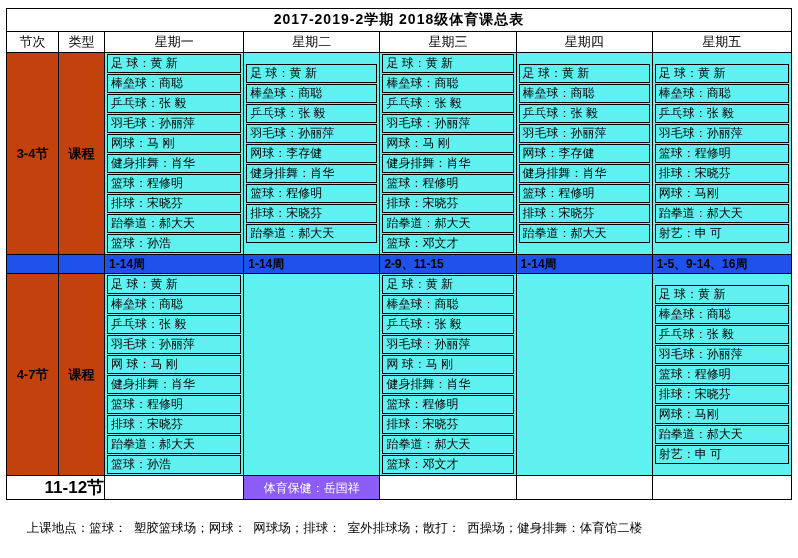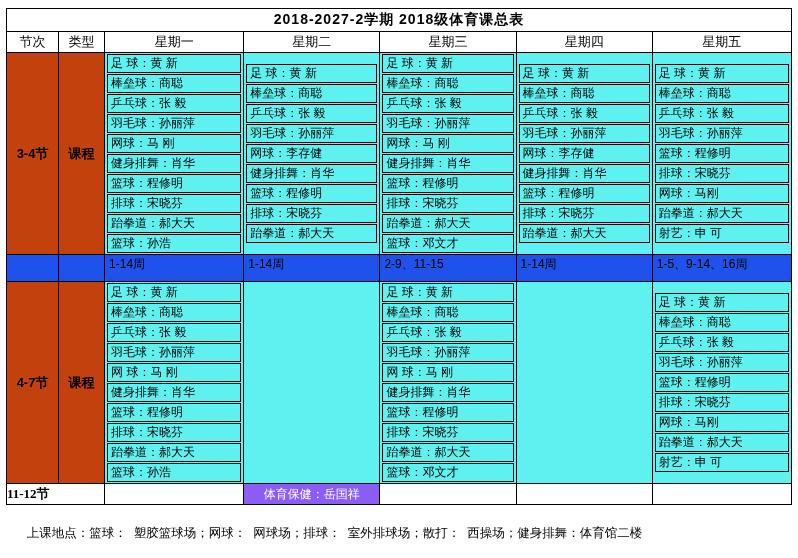--- a/index.html
+++ b/index.html
@@ -63,35 +63,36 @@
     height:17px;
     line-height:17px;
     font-size:12px;
     padding:0 3px;
     white-space:nowrap;
     overflow:hidden;
     background:transparent;
   }
   .weekline{
     display:block;
-    height:26px;
+    height:18px;
     line-height:18px;
     font-size:12px;
     padding:0 4px;
     white-space:nowrap;
+    font-weight:bold;
   }
   .weekrow td{height:18px;}
   .notes{
     margin-top:3px;
     font-size:12.5px;
     line-height:17px;
   }
   .notes .ln{white-space:pre;}
   .indent{display:inline-block;width:36px;}
-  .c-1112{font-size:13px;font-weight:bold;text-align:left;font-family:Liberation Serif, serif;}
+  .c-1112{font-size:17px;font-weight:bold;text-align:right;}
   .pbcell{
     text-align:center;
     font-size:12px;
     height:20px;
     line-height:20px;
   }
 </style>
 </head>
 <body>
 
@@ -101,21 +102,21 @@
       <col style="width:52px">
       <col style="width:46px">
       <col style="width:139px">
       <col style="width:136px">
       <col style="width:136px">
       <col style="width:136px">
       <col style="width:139px">
     </colgroup>
     <tbody>
       <tr>
-        <td class="title-cell" colspan="7">2018-2027-2学期   2018级体育课总表</td>
+        <td class="title-cell" colspan="7">2017-2019-2学期   2018级体育课总表</td>
       </tr>
       <tr class="hdr">
         <td>节次</td>
         <td>类型</td>
         <td>星期一</td>
         <td>星期二</td>
         <td>星期三</td>
         <td>星期四</td>
         <td>星期五</td>
       </tr>

